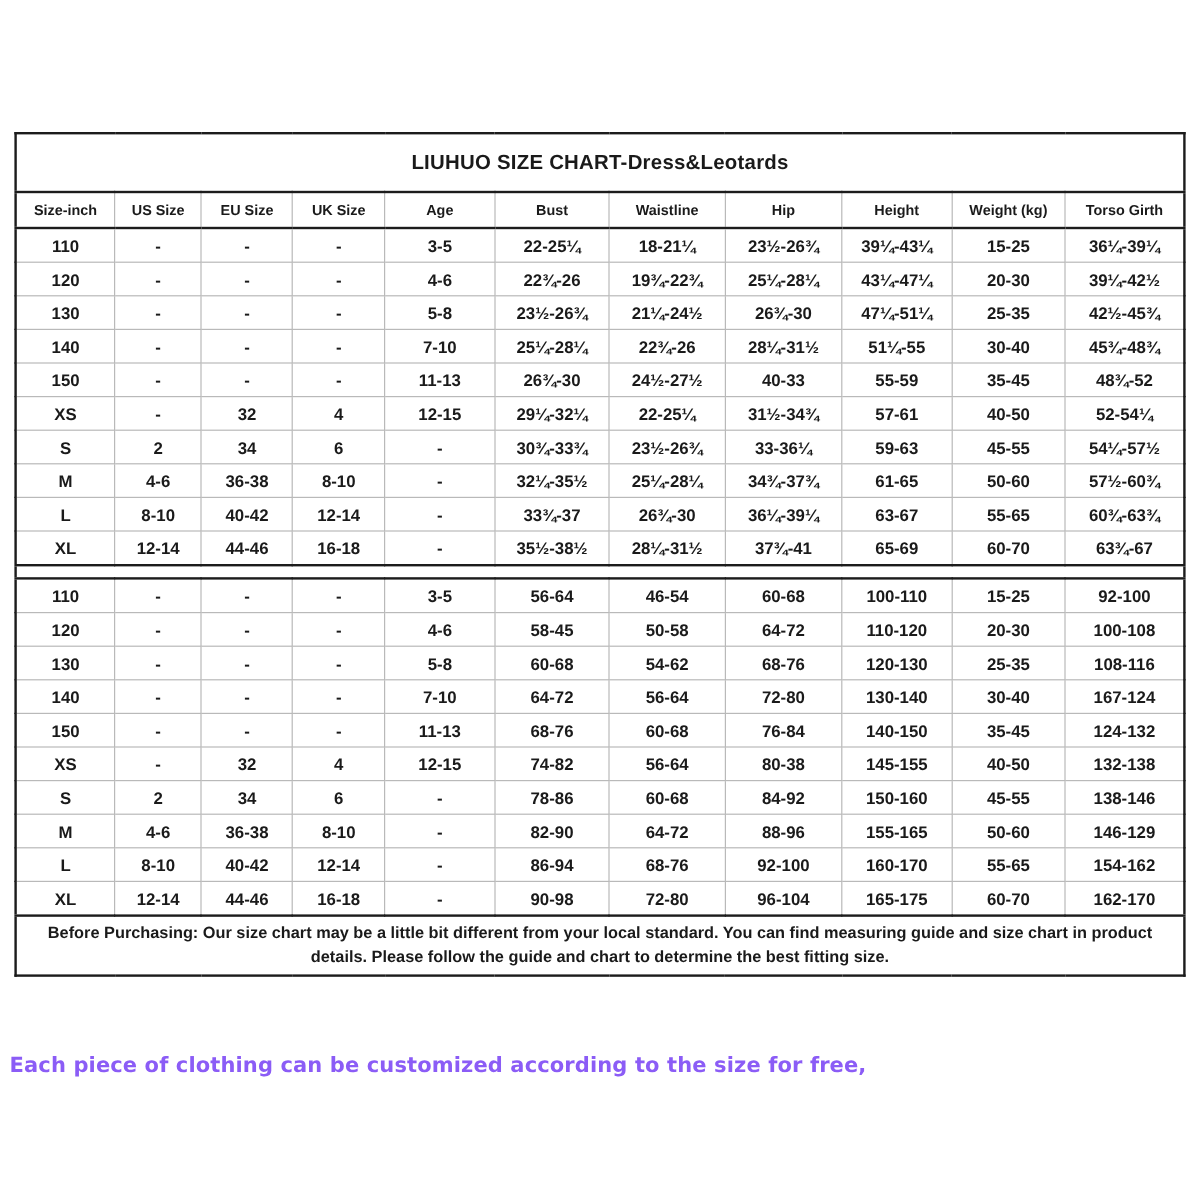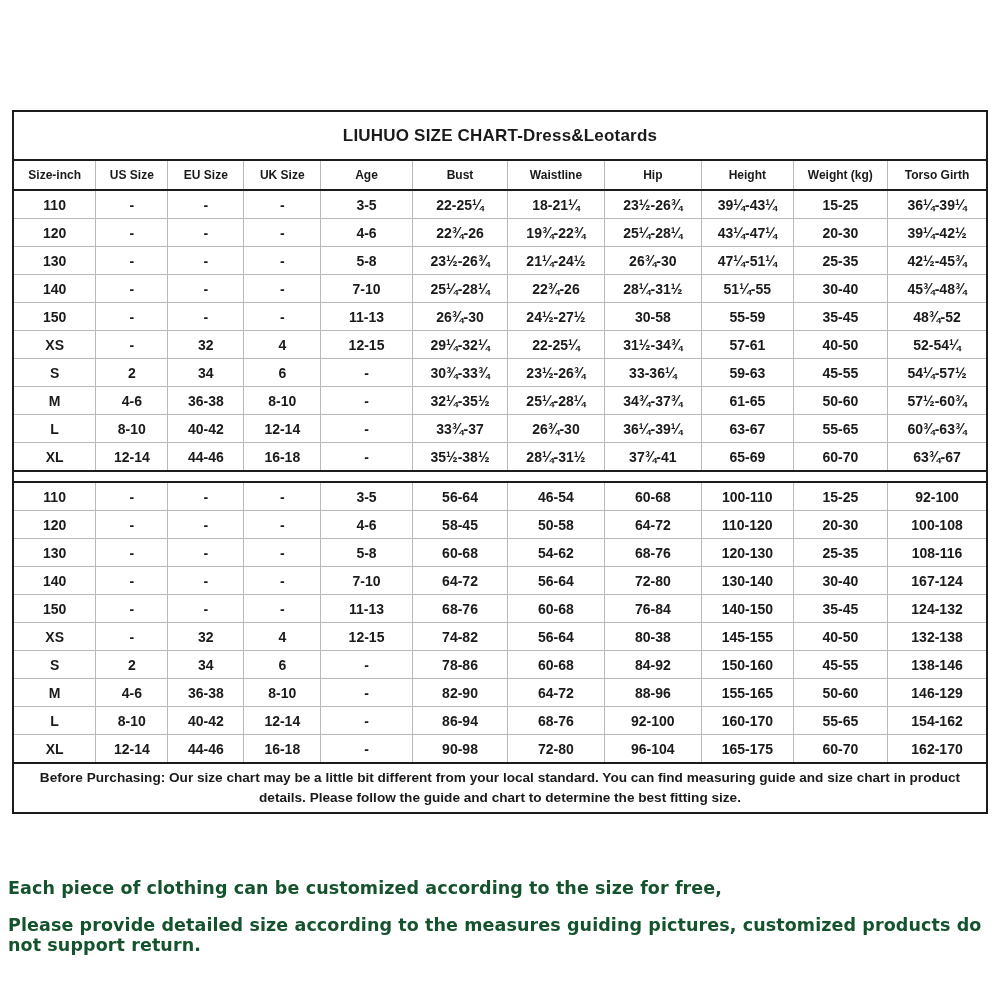--- a/index.html
+++ b/index.html
@@ -71,21 +71,21 @@
   .footer-notes {
     position: absolute;
     left: 8px;
     top: 856px;
     width: 984px;
   }
   .footer-line {
     font-family: "DejaVu Sans", sans-serif;
     font-size: 17.5px;
     font-weight: bold;
-    color: #14532d;
+    color: #8b5cf6;
     margin: 0 0 17px 0;
     letter-spacing: 0.1px;
   }
 </style>
 </head>
 <body>
 
 <div class="page">
 
   <div class="chart-wrap">
@@ -173,21 +173,21 @@
             <td>45¾-48¾</td>
           </tr>
           <tr class="data-row">
             <td>150</td>
             <td>-</td>
             <td>-</td>
             <td>-</td>
             <td>11-13</td>
             <td>26¾-30</td>
             <td>24½-27½</td>
-            <td>30-58</td>
+            <td>40-33</td>
             <td>55-59</td>
             <td>35-45</td>
             <td>48¾-52</td>
           </tr>
           <tr class="data-row">
             <td>XS</td>
             <td>-</td>
             <td>32</td>
             <td>4</td>
             <td>12-15</td>
@@ -385,16 +385,15 @@
           </tr>
           <tr class="note-row">
             <td colspan="11">Before Purchasing: Our size chart may be a little bit different from your local standard. You can find measuring guide and size chart in product details. Please follow the guide and chart to determine the best fitting size.</td>
           </tr>
         </tbody>
     </table>
   </div>
 
   <div class="footer-notes">
     <p class="footer-line">Each piece of clothing can be customized according to the size for free,</p>
-    <p class="footer-line">Please provide detailed size according to the measures guiding pictures, customized products do not support return.</p>
   </div>
 
 </div>
 
 </body></html>

